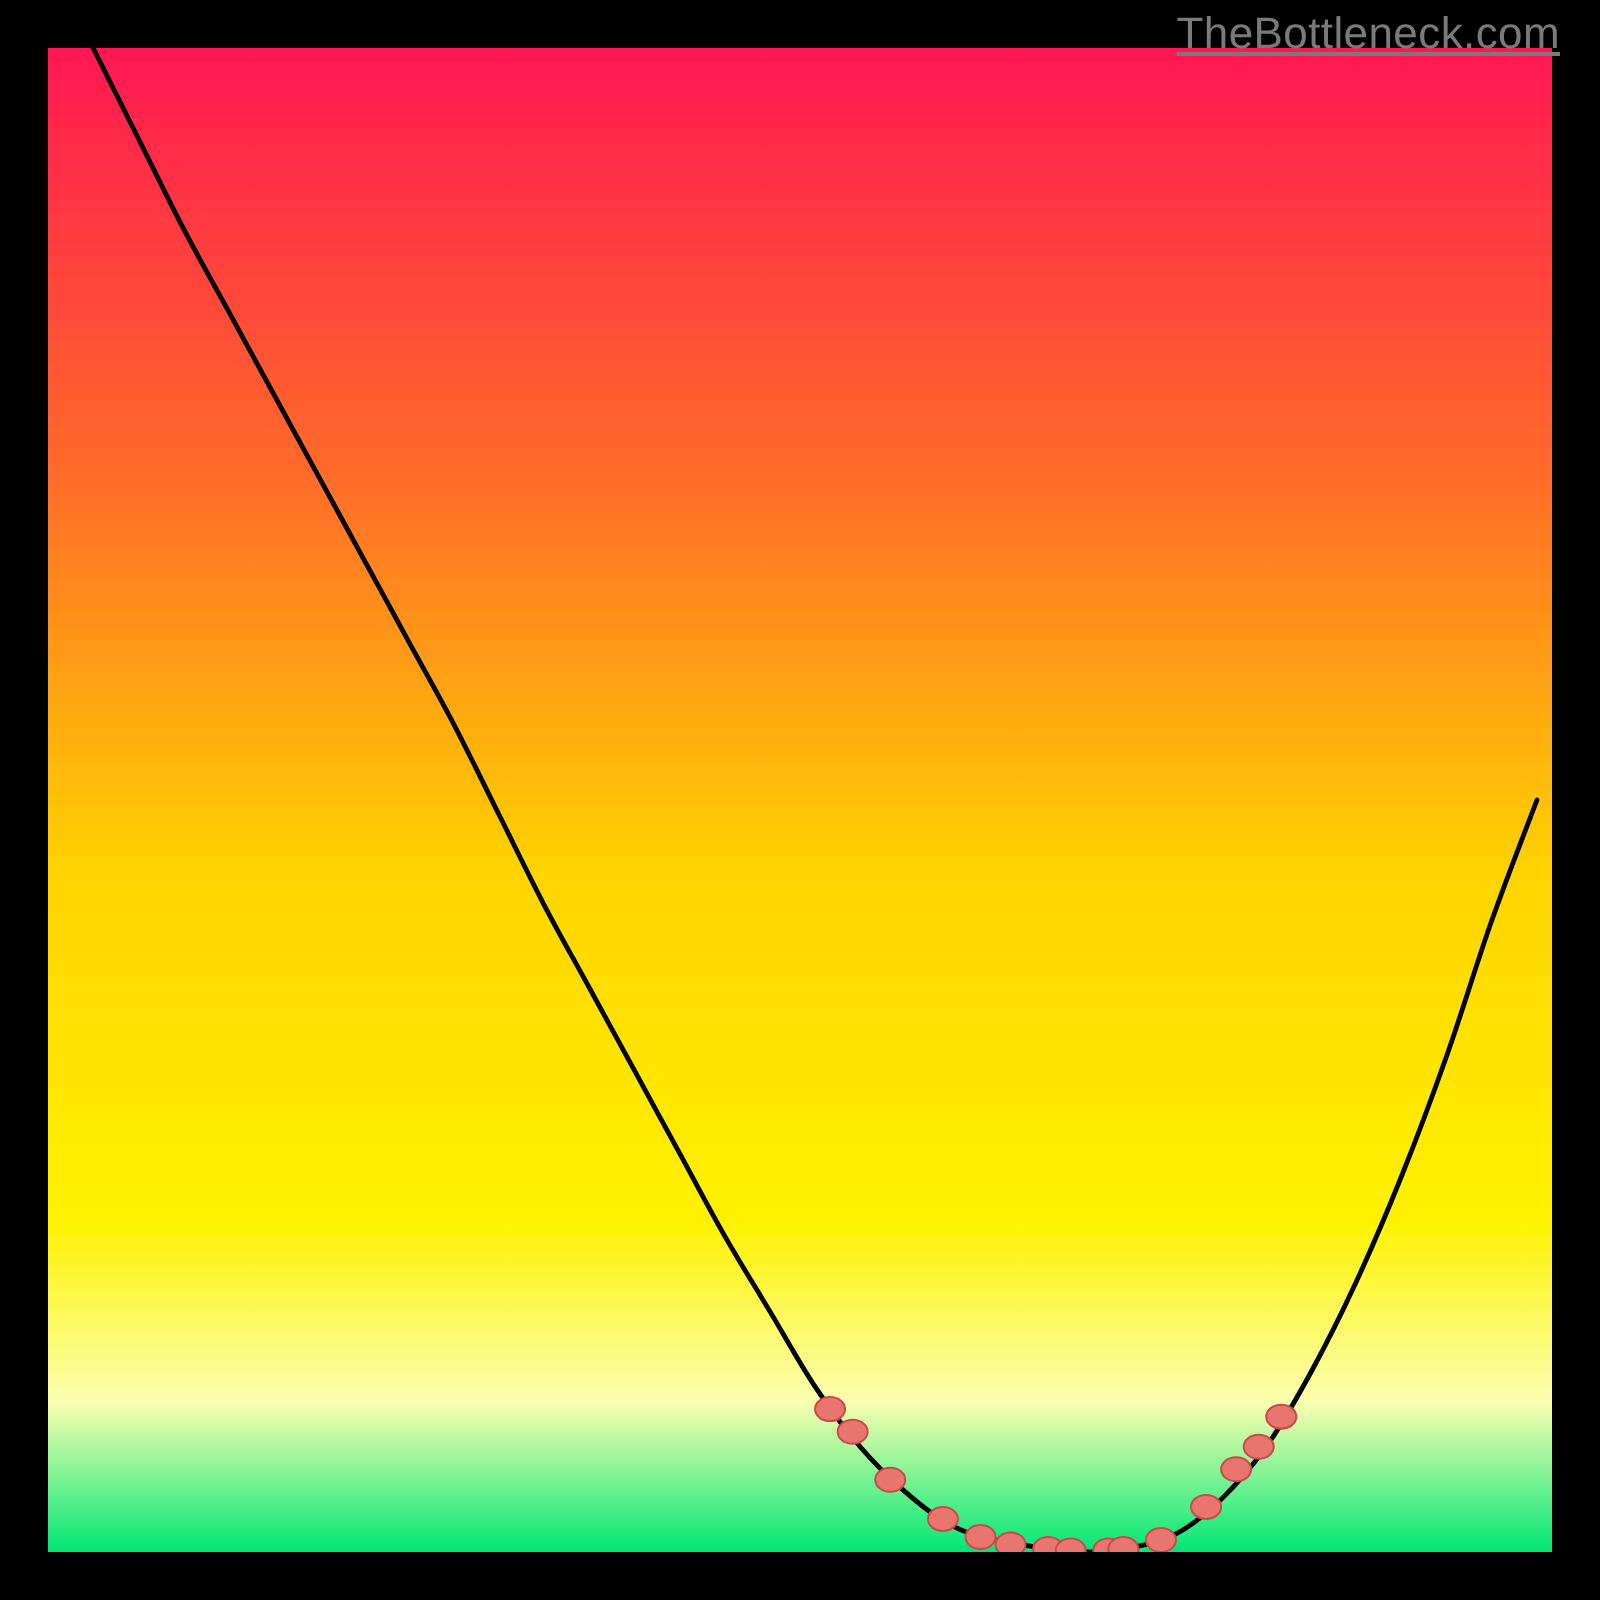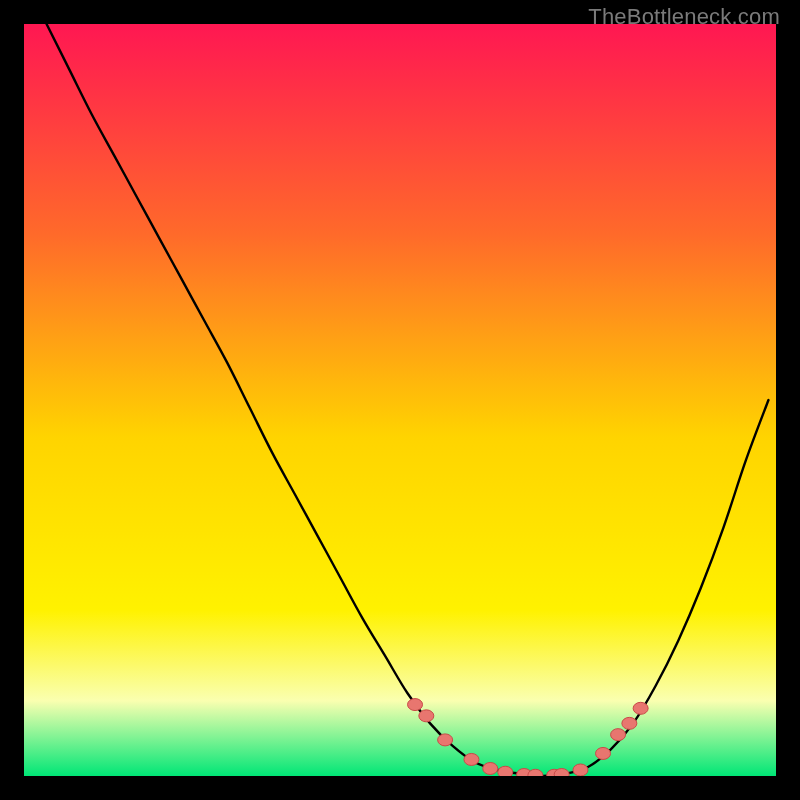--- a/index.html
+++ b/index.html
@@ -27,20 +27,21 @@
     height: 752px;
   }
   .watermark {
     position: absolute;
     top: 4px;
     right: 20px;
     color: #7a7a7a;
     font-size: 22px;
     font-weight: 500;
     letter-spacing: 0.2px;
+    text-decoration: underline;
   }
 </style>
 </head>
 <body>
 
 <div class="frame">
   <svg class="plot-area" viewBox="0 0 752 752" preserveAspectRatio="none">
     <defs>
       <linearGradient id="bg-grad" x1="0" y1="0" x2="0" y2="1">
         <stop id="g0" offset="0%" stop-color="#ff1752"></stop>

